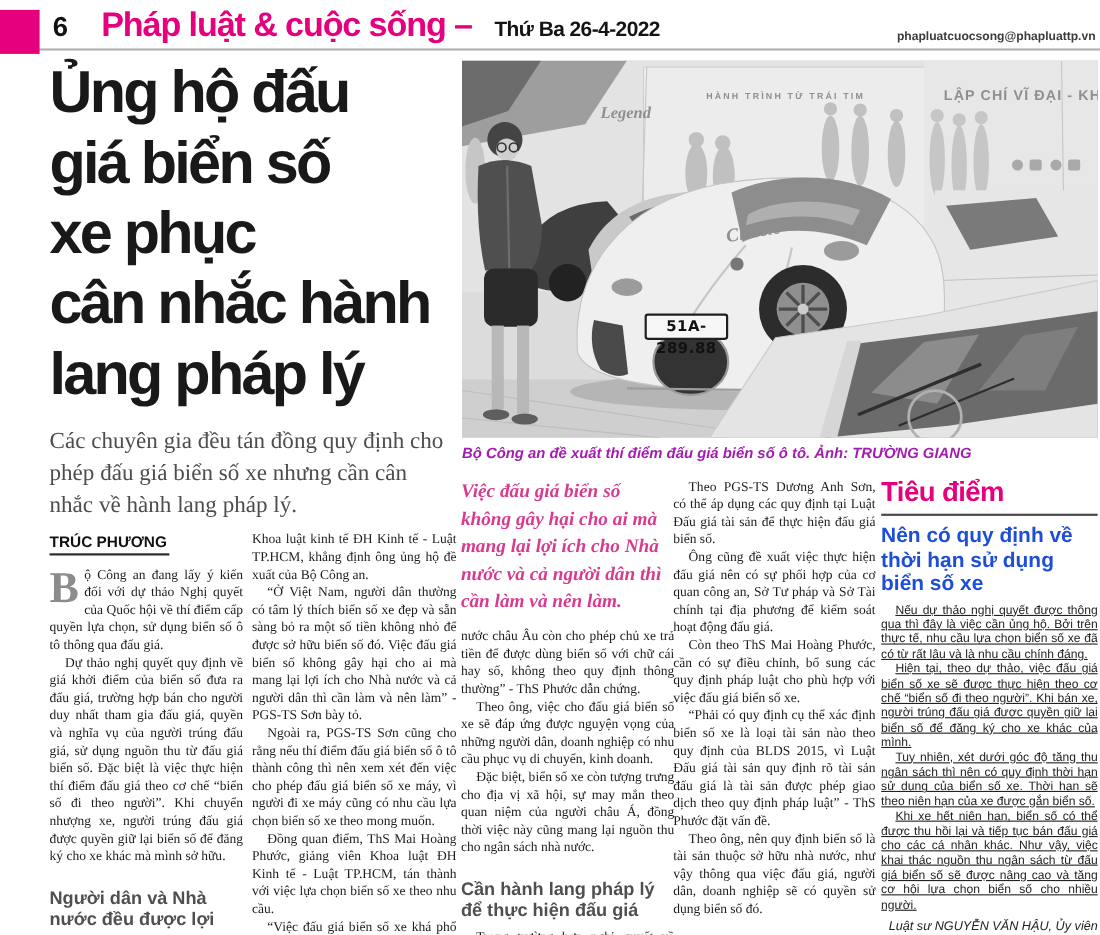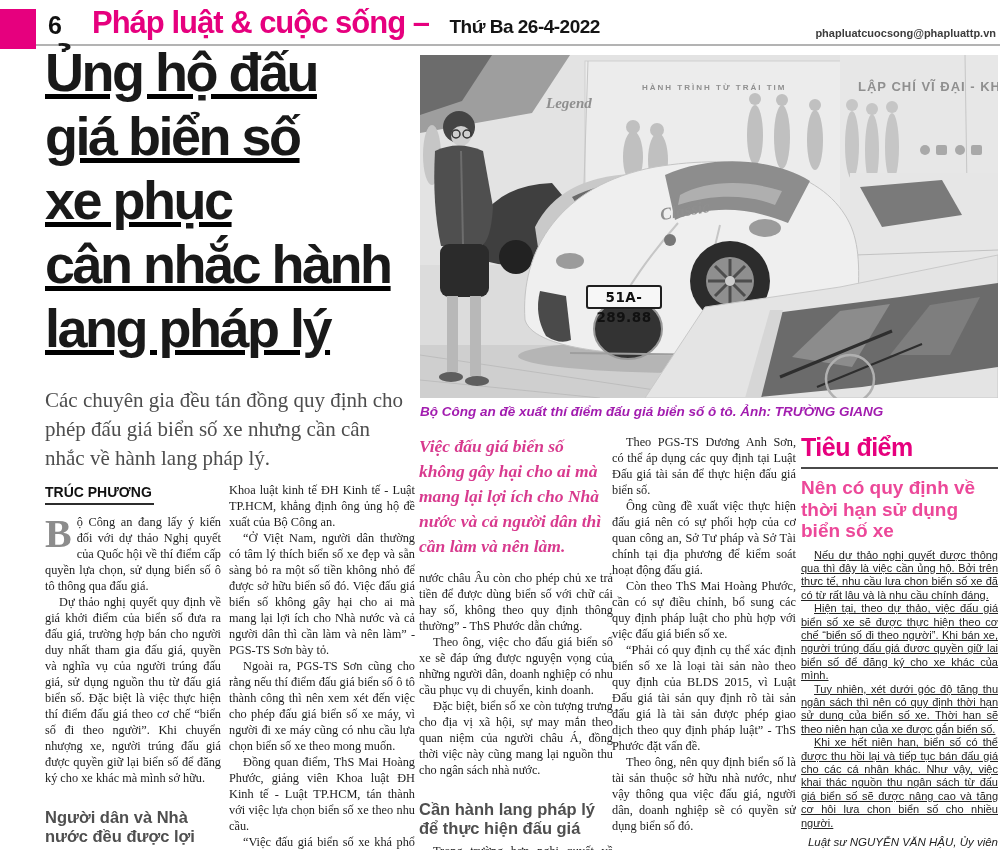--- a/index.html
+++ b/index.html
@@ -11,21 +11,21 @@
   
   .accent-block{ left:0; top:9px; width:36px; height:40px; background:var(--accent); z-index:3; }
   .header-rule{ left:0; top:44px; width:1000px; height:2px; background:#b3b3b3; }
   .page-number{ left:48px; top:12px; font:700 25px/26px "Liberation Sans",sans-serif; color:#111; }
   .masthead{ left:92px; top:6px; white-space:nowrap; }
   .masthead .title{ font:700 31px/34px "Liberation Sans",sans-serif; color:var(--accent); letter-spacing:-1px; }
   .masthead .date{ font:700 19px/34px "Liberation Sans",sans-serif; color:#141414; letter-spacing:-0.5px; margin-left:16px; vertical-align:baseline; }
   .masthead-email{ right:4px; top:26px; font:700 11px/14px "Liberation Sans",sans-serif; color:#3c3c3c; }
 
   
-  .headline{ left:45px; top:40px; width:372px;text-decoration:underline; }
+  .headline{ left:45px; top:52px; width:372px; }
   .headline div{ font:700 54px/64px "Liberation Sans",sans-serif; color:#191919; letter-spacing:-2.5px; }
   .standfirst{ left:45px; top:386px; width:368px; font:21px/29px "Liberation Serif",serif; color:#4d4d4d; }
   .byline{ left:45px; top:484px; display:inline-block; font:700 14px/16px "Liberation Sans",sans-serif; color:#111; border-bottom:2px solid #2c2c2c; padding:0 2px 3px 0; }
 
   
   .col{ overflow:hidden; }
   .col p{ font:12.3px/16px "Liberation Serif",serif; color:#1c1c1c; text-align:justify; text-indent:14px; }
   .col p.noindent{ text-indent:0; }
   .col1{ left:45px; top:514px; width:176px; height:336px; }
   .col2{ left:229px; top:482px; width:186px; height:368px; }
@@ -43,21 +43,21 @@
   .lbl-journey{ left:222px; top:28px; font:700 8px "Liberation Sans",sans-serif; letter-spacing:2px; color:#9e9e9e; }
   .lbl-bannerright{ left:438px; top:24px; font:700 13px "Liberation Sans",sans-serif; letter-spacing:1px; color:#7d7d7d; }
   .lbl-classic{ left:240px; top:146px; font:italic 700 17px "Liberation Serif",serif; color:#4e4e4e; transform:rotate(-10deg); }
   .plate{ position:absolute; left:166px; top:230px; width:76px; height:24px; background:#f7f7f7; border:2px solid #1f1f1f; border-radius:3px; font:700 13.5px/20px "DejaVu Sans",sans-serif; color:#111; text-align:center; letter-spacing:0.5px; }
   .caption{ left:420px; top:403px; width:578px; font:italic 700 13.5px/17px "Liberation Sans",sans-serif; color:#a21caf; }
 
   
   .sidebar{ left:801px; top:432px; width:197px; height:418px; overflow:hidden; }
   .sidebar-label{ font:700 25px/30px "Liberation Sans",sans-serif; color:var(--accent); letter-spacing:-0.5px; }
   .sidebar-rule{ width:100%; height:2px; background:#4a4a4a; margin:5px 0 8px; }
-  .sidebar-heading{ font:700 19px/21.5px "Liberation Sans",sans-serif; color:#ec4899; margin-bottom:7px; }
+  .sidebar-heading{ font:700 19px/21.5px "Liberation Sans",sans-serif; color:#1d4ed8; margin-bottom:7px; }
   .sidebar p.sbody{ font:11px/13.4px "Liberation Sans",sans-serif; color:#222; text-align:justify; text-indent:13px;text-decoration:underline; }
   .sidebar-attribution{ margin-top:5px; text-align:right; font:italic 11.5px/14px "Liberation Sans",sans-serif; color:#222; }
   .sidebar-attribution .name{ font-weight:400; font-style:italic;text-align:right; }
 </style>
 </head>
 <body>
 
 <div class="page">
 
   <div class="abs accent-block"></div>

